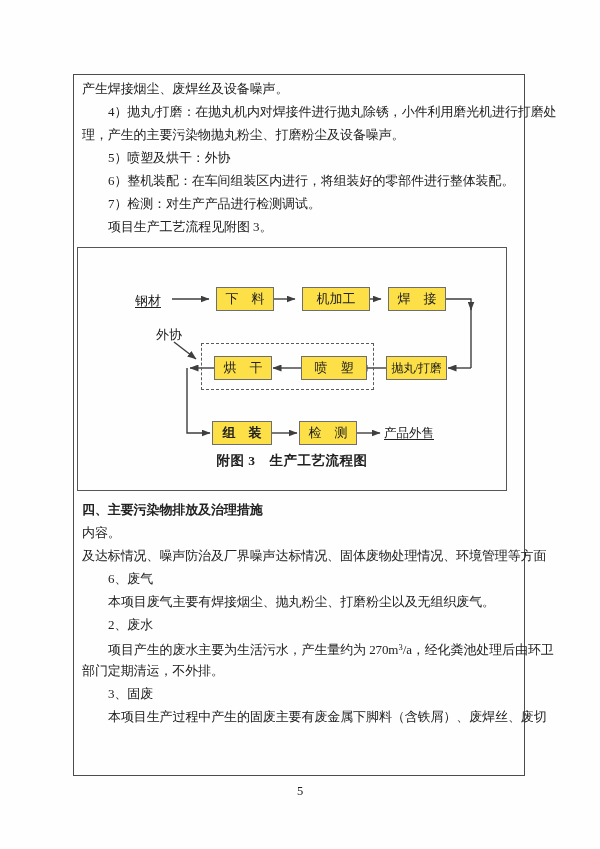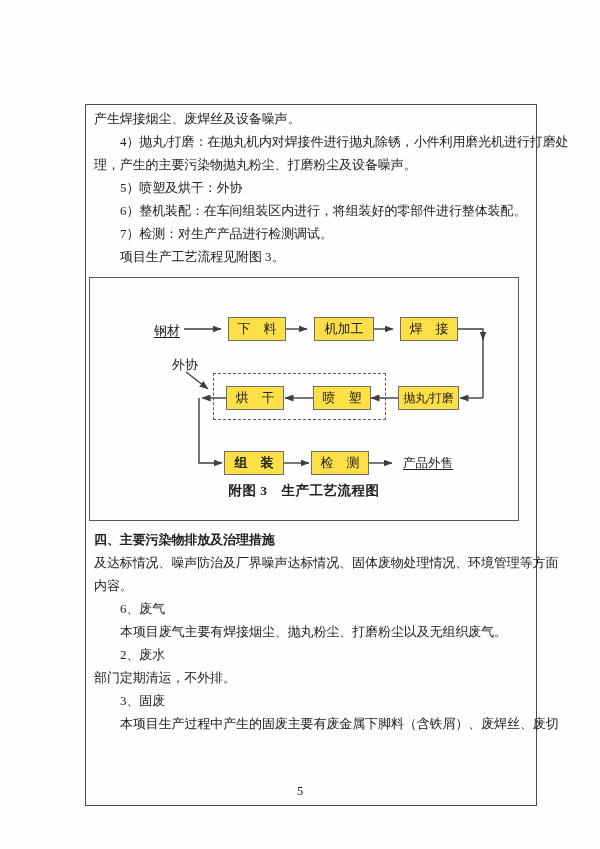--- a/index.html
+++ b/index.html
@@ -2,22 +2,22 @@
 <html><head>
 <meta charset="utf-8">
 <style>
   html,body { margin:0; padding:0; background:#ffffff; }
   .page {
     position:relative; width:600px; height:849px; background:#fefefe;
     font-family:"Liberation Serif","DejaVu Serif",serif; color:#212121;
     overflow:hidden;
   }
   .frame {
-    position:absolute; left:85px; top:74px; width:452px; height:702px;
-    border:1.5px solid #4c4c4c; box-sizing:border-box;margin-top:30px;
+    position:absolute; left:73px; top:74px; width:452px; height:702px;
+    border:1.5px solid #4c4c4c; box-sizing:border-box;
   }
   .txtblk { position:absolute; font-size:13px; letter-spacing:-0.1px; }
   .blk1 { left:8px; top:2px; width:438px; }
   .blk2 { left:8px; top:423px; width:438px; }
   .line { margin:0; height:23px; line-height:23px; white-space:nowrap; }
   .ind  { padding-left:26px; }
   .bold { font-weight:bold; }
   sup   { font-size:8.5px; vertical-align:4px; letter-spacing:0; }
 
   .diagram {
@@ -25,21 +25,21 @@
     border:1.5px solid #565656; box-sizing:border-box; background:#fefefe;
   }
   .diagram svg { position:absolute; left:0; top:0; width:427px; height:241px; }
   .node {
     position:absolute; border:1.5px solid #6e6e6e; background:#fde047;
     box-sizing:border-box; font-size:13px; display:flex; align-items:center;
     justify-content:center; white-space:nowrap;
   }
   .tight { font-size:12px; letter-spacing:-0.3px; }
   .dashedbox { position:absolute; border:1px dashed #5a5a5a; box-sizing:border-box; }
-  .flabel { position:absolute; font-size:13px; white-space:nowrap; text-align:center; }
+  .flabel { position:absolute; font-size:13px; white-space:nowrap; }
   .uline { text-decoration:underline; text-underline-offset:2px; }
   .caption { position:absolute; left:0; width:100%; top:204px; text-align:center;
              font-weight:bold; font-size:13.5px; letter-spacing:0.5px; }
   .pageno { position:absolute; left:0; right:0; top:784px; text-align:center; font-size:12.5px; }
 </style>
 </head>
 <body>
 
 <div class="page">
   <div class="frame">
@@ -76,44 +76,45 @@
           <line x1="279" y1="185" x2="302" y2="185" marker-end="url(#ah)"></line>
           <line x1="96" y1="94" x2="118" y2="111" marker-end="url(#ah)"></line>
         </g>
       </svg>
 
       <div class="dashedbox" style="left:123px; top:95px; width:173px; height:47px;"></div>
 
       <div class="flabel uline" style="left:57px; top:44px; width:40px;">钢材</div>
 
       <div class="node" style="left:138px; top:39px; width:58px; height:24px;">下　料</div>
-      <div class="node" style="left:224px; top:39px; width:60px; height:24px;">机加工</div>
+      <div class="node" style="left:224px; top:39px; width:68px; height:24px;">机加工</div>
       <div class="node" style="left:310px; top:39px; width:58px; height:24px;">焊　接</div>
 
       <div class="flabel" style="left:78px; top:78px; width:34px;">外协</div>
 
       <div class="node" style="left:136px; top:108px; width:58px; height:24px;">烘　干</div>
-      <div class="node" style="left:223px; top:108px; width:58px; height:24px;">喷　塑</div>
+      <div class="node" style="left:223px; top:108px; width:66px; height:24px;">喷　塑</div>
       <div class="node tight" style="left:308px; top:108px; width:61px; height:24px;">抛丸/打磨</div>
 
       <div class="node" style="left:134px; top:173px; width:60px; height:24px;font-weight:bold;">组　装</div>
       <div class="node" style="left:221px; top:173px; width:58px; height:24px;">检　测</div>
 
       <div class="flabel uline" style="left:306px; top:177px; width:64px; font-size:12.5px;">产品外售</div>
 
       <div class="caption">附图 3　生产工艺流程图</div>
     </div>
 
     <div class="txtblk blk2">
       <p class="line bold">四、主要污染物排放及治理措施</p>
+      <p class="line">内容。</p>
       <p class="line">及达标情况、噪声防治及厂界噪声达标情况、固体废物处理情况、环境管理等方面</p>
-      <p class="line">内容。</p>
       <p class="line ind">6、废气</p>
       <p class="line ind">本项目废气主要有焊接烟尘、抛丸粉尘、打磨粉尘以及无组织废气。</p>
       <p class="line ind">2、废水</p>
+      <p class="line ind"><span>项目产生的废水主要为生活污水，产生量约为 270m</span><sup>3</sup><span>/a，经化粪池处理后由环卫</span></p>
       <p class="line">部门定期清运，不外排。</p>
       <p class="line ind">3、固废</p>
       <p class="line ind">本项目生产过程中产生的固废主要有废金属下脚料（含铁屑）、废焊丝、废切</p>
     </div>
 
   </div>
 
   <div class="pageno">5</div>
 </div>
 

